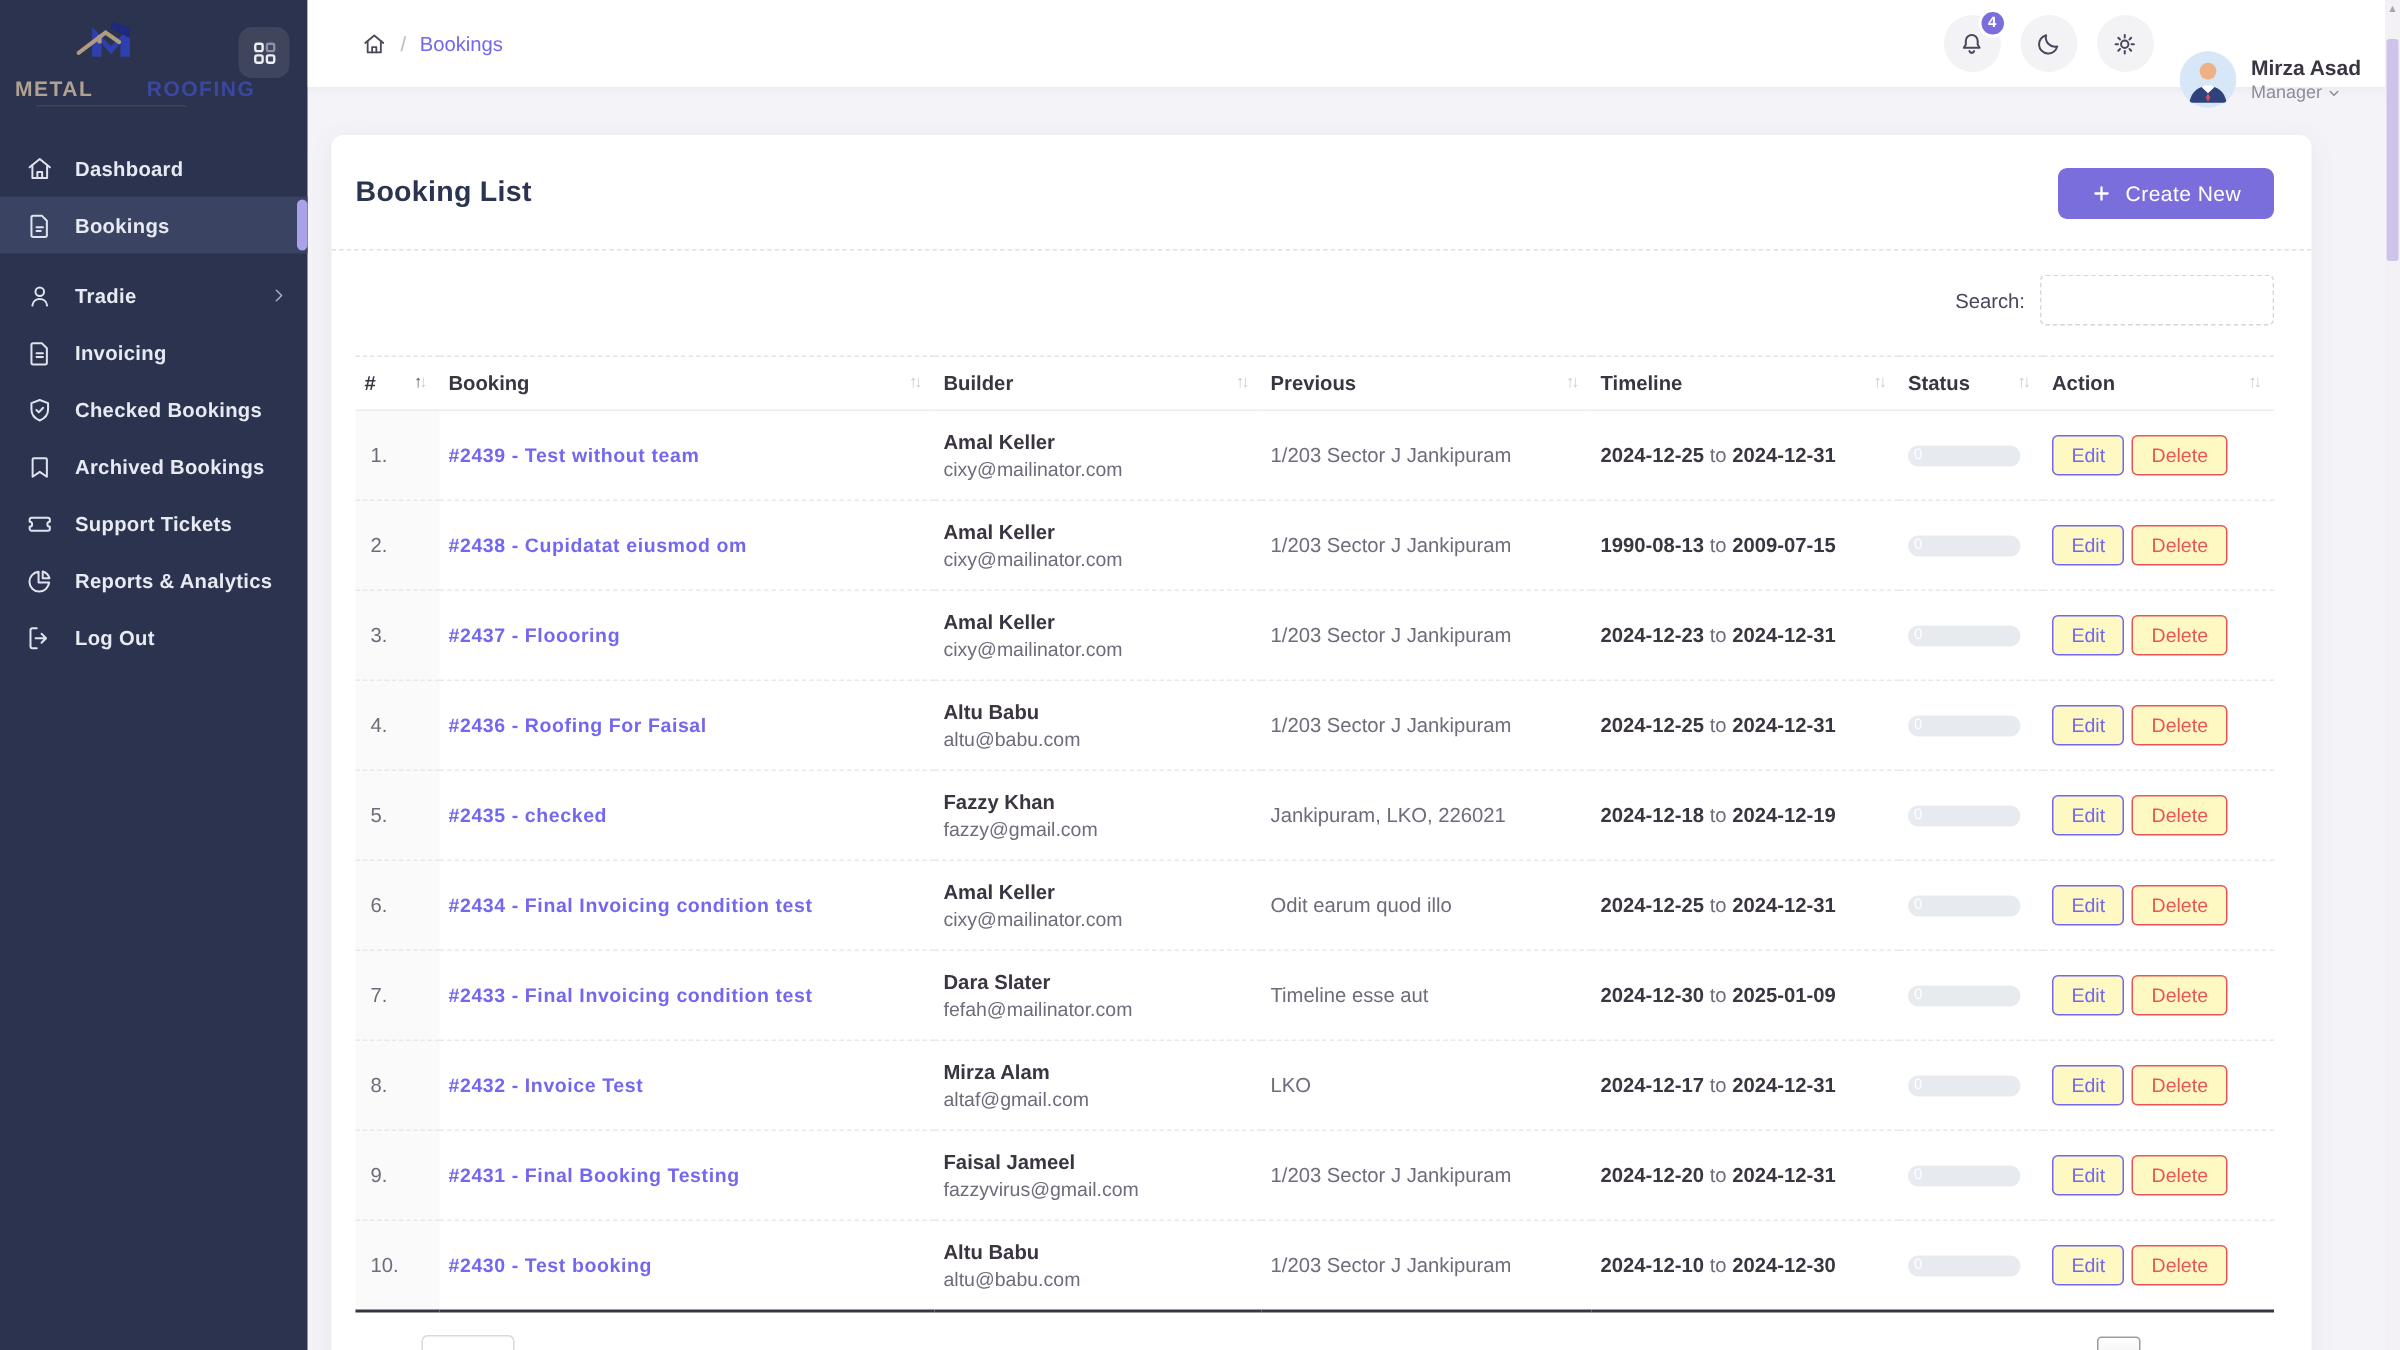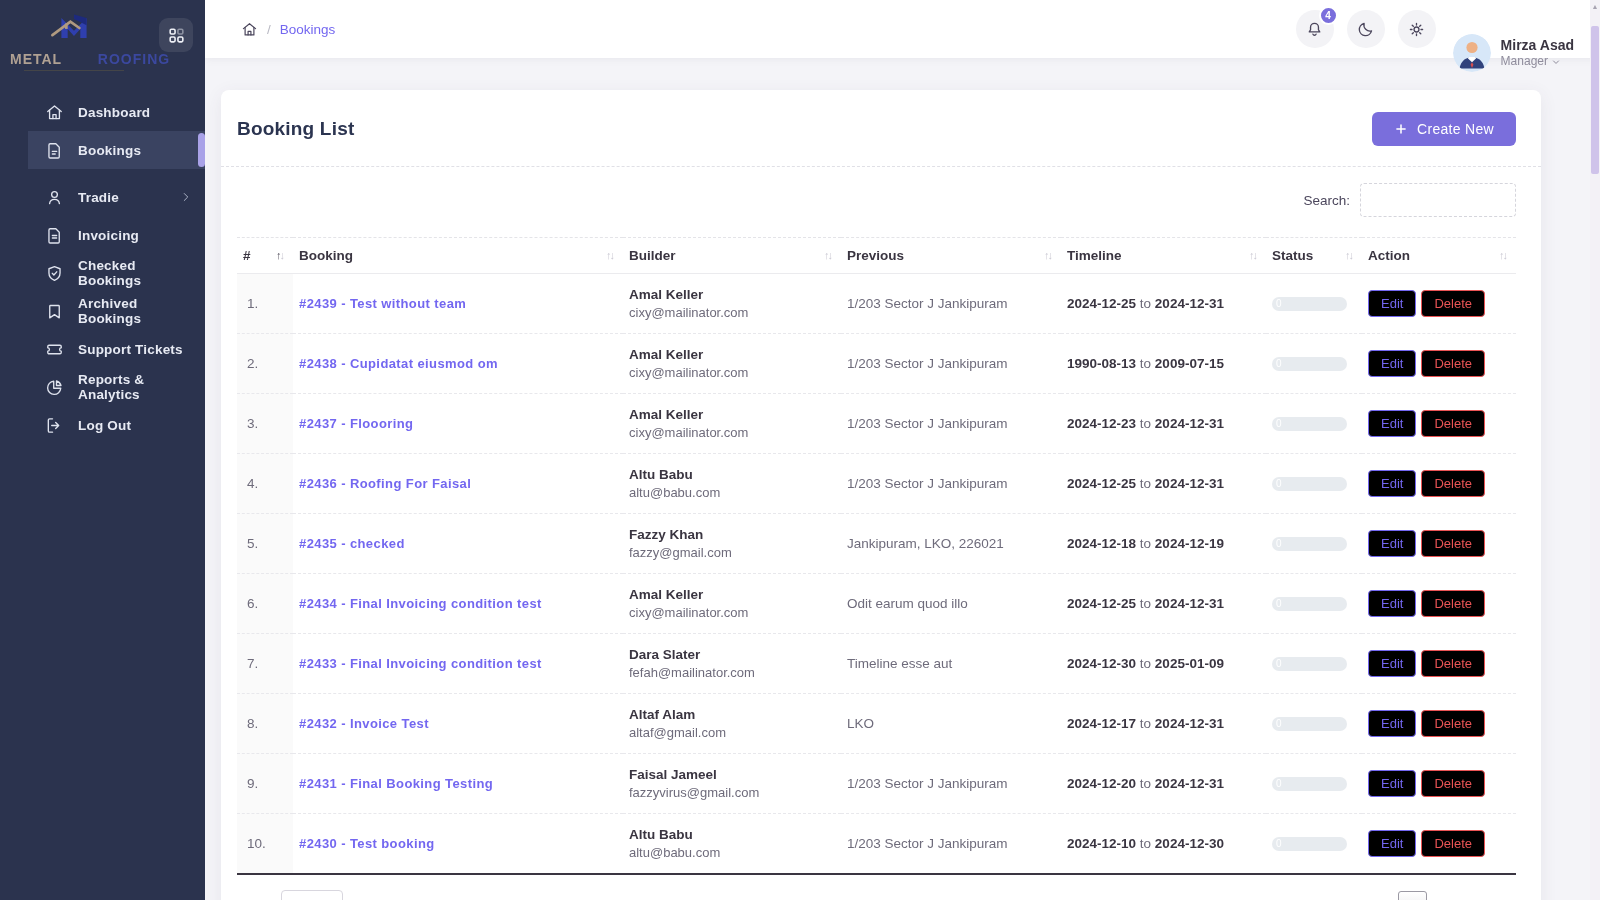--- a/index.html
+++ b/index.html
@@ -26,21 +26,21 @@
   .sidebar-head{display:flex;align-items:flex-start;justify-content:space-between;padding:10px 12px 2px 10px;}
   .logo{width:128px;text-align:center;cursor:pointer;}
   .logo-icon{margin:0 auto;width:54px;height:40px;}
   .logo-text{font-size:14px;font-weight:bold;letter-spacing:1px;margin-top:1px;white-space:nowrap;}
   .logo-text .p1{color:#b0a193;}
   .logo-text .p2{color:#3b489f;padding-left:31px;}
   .logo-sub{height:5px;margin:3px 14px 0;border-top:1px solid #5a5444;opacity:.55;}
   .grid-btn{width:34px;height:34px;border-radius:9px;background:rgba(255,255,255,.09);display:flex;align-items:center;justify-content:center;color:#eef0f6;cursor:pointer;margin-top:8px;}
   .grid-btn svg{width:19px;height:19px;}
   .nav{margin-top:16px;display:flex;flex-direction:column;}
-  .nav-item{position:relative;height:38px;display:flex;align-items:center;gap:14px;padding:0 12px 0 17px;font-weight:bold;font-size:13.5px;color:var(--sidebar-text);cursor:pointer;margin-left:28px;}
+  .nav-item{position:relative;height:38px;display:flex;align-items:center;gap:14px;padding:0 12px 0 17px;font-weight:bold;font-size:13.5px;color:var(--sidebar-text);cursor:pointer;}
   .nav-item.gap{margin-top:9px;}
   .nav-item.active{background:var(--sidebar-active-bg);}
   .nav-icon{width:19px;height:19px;color:#dfe3ee;flex-shrink:0;}
   .nav-icon svg{width:19px;height:19px;}
   .nav-label{flex:1;letter-spacing:.2px;}
   .nav-chevron{width:14px;height:14px;color:#aab1c4;}
   .nav-chevron svg{width:14px;height:14px;}
   .active-pill{position:absolute;right:0;top:2px;width:7px;height:34px;background:var(--active-pill);border-radius:6px;}
 
   
@@ -89,21 +89,21 @@
   tbody td{padding:13px 10px 13px 6px;border-bottom:1px dashed #e8e8ec;vertical-align:middle;font-size:13.5px;color:var(--text-gray);}
   tbody tr:last-child td{border-bottom:none;}
   td.col-num{background:#fafafa;padding-left:10px;}
   .booking-link{color:var(--link);font-weight:bold;font-size:13px;letter-spacing:.4px;text-decoration:none;cursor:pointer;}
   .b-name{color:var(--text-dark);font-weight:bold;margin-bottom:3px;}
   .b-email{color:var(--text-gray);font-size:13px;}
   .tl b{color:var(--text-dark);}
   .tl span{color:var(--text-gray);font-weight:normal;}
   .progress{width:75px;height:14px;border-radius:10px;background:var(--progress-bg);overflow:hidden;display:flex;align-items:center;}
   .progress span{color:#fff;font-size:10px;padding-left:4px;}
-  .btn-edit,.btn-del{background:#000000;border-radius:4px;padding:5px 12px;font-size:13px;font-family:inherit;cursor:pointer;text-align:center;}
+  .btn-edit,.btn-del{background:#fef9c3;border-radius:4px;padding:5px 12px;font-size:13px;font-family:inherit;cursor:pointer;text-align:center;}
   .btn-edit{border:1px solid var(--link);color:var(--link);margin-right:5px;}
   .btn-del{border:1px solid var(--danger);color:var(--danger);}
 
   
   .table-footer{display:flex;align-items:center;justify-content:space-between;margin-top:15px;}
   .show-entries{display:flex;align-items:center;gap:10px;color:#4b465c;}
   .select-box{width:62px;height:31px;border:1px solid #d8d6de;border-radius:4px;display:flex;align-items:center;justify-content:space-between;padding:0 9px 0 13px;color:#2b3450;cursor:pointer;background:#fff;}
   .pagination{display:flex;align-items:center;gap:6px;font-size:13.5px;}
   .page-prev{color:#b9b9c3;padding:6px 10px;cursor:default;}
   .page-num{min-width:29px;height:30px;display:flex;align-items:center;justify-content:center;color:#4b465c;cursor:pointer;border-radius:3px;padding:0 6px;}
@@ -493,21 +493,21 @@
                   <div class="progress">
                     <span>0</span>
                   </div>
                 </td>
                 <td><button class="btn-edit">Edit</button><button class="btn-del">Delete</button></td>
               </tr>
               <tr>
                 <td class="col-num">8.</td>
                 <td><a class="booking-link">#2432 - Invoice Test</a></td>
                 <td>
-                  <div class="b-name">Altaf Alam</div>
+                  <div class="b-name">Mirza Alam</div>
                   <div class="b-email">altaf@gmail.com</div>
                 </td>
                 <td>LKO</td>
                 <td class="tl"><b>2024-12-17</b> <span>to</span> <b>2024-12-31</b></td>
                 <td>
                   <div class="progress">
                     <span>0</span>
                   </div>
                 </td>
                 <td><button class="btn-edit">Edit</button><button class="btn-del">Delete</button></td>

